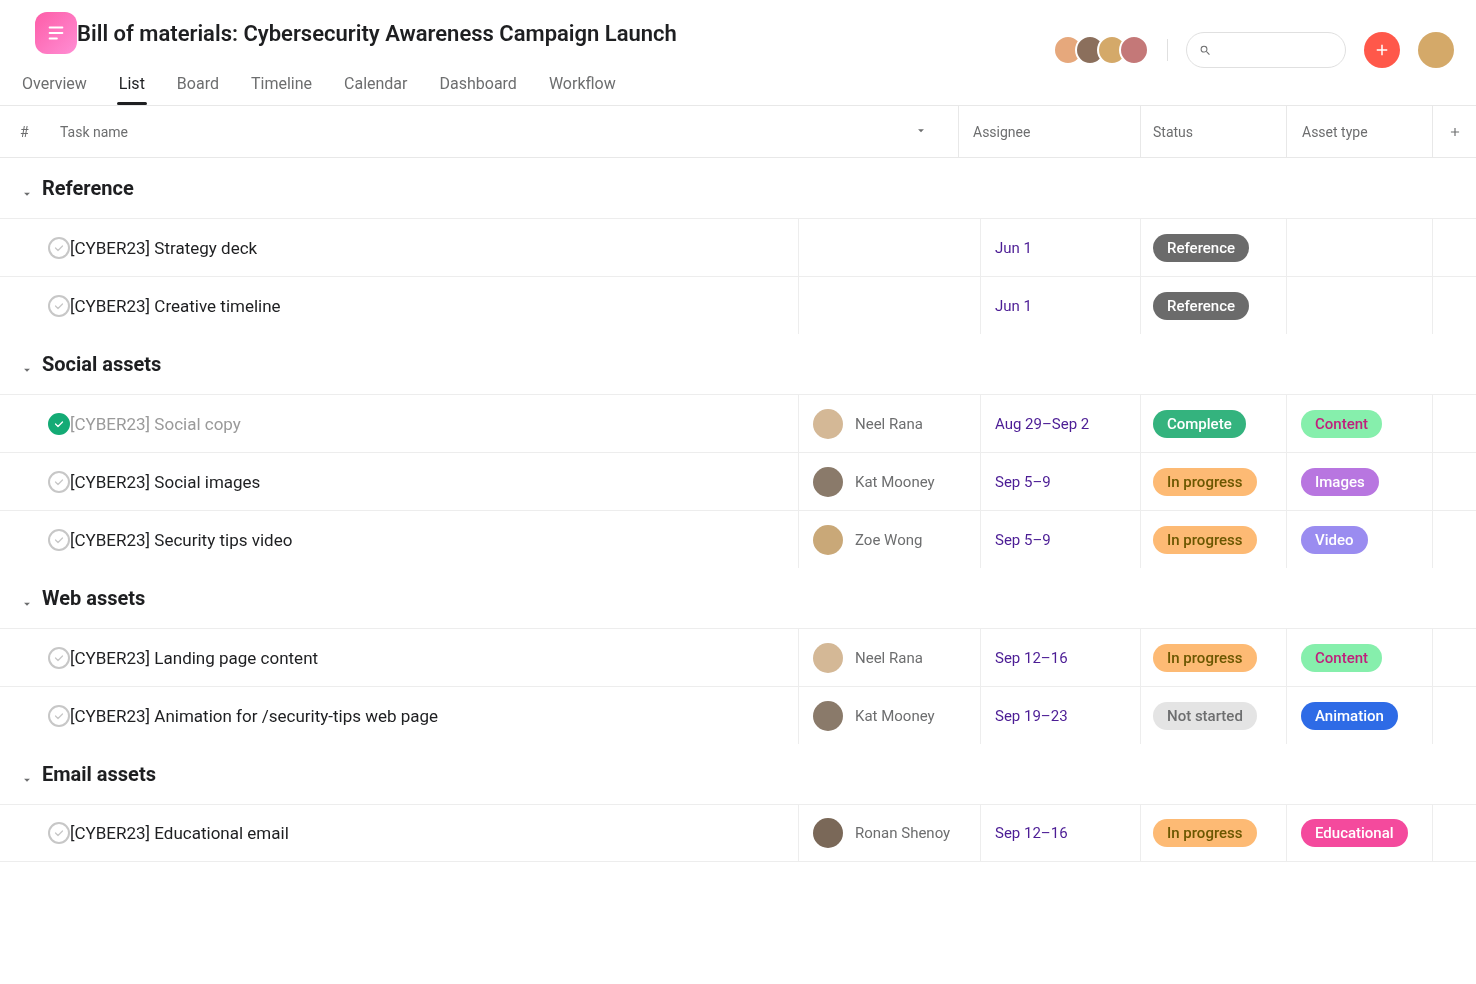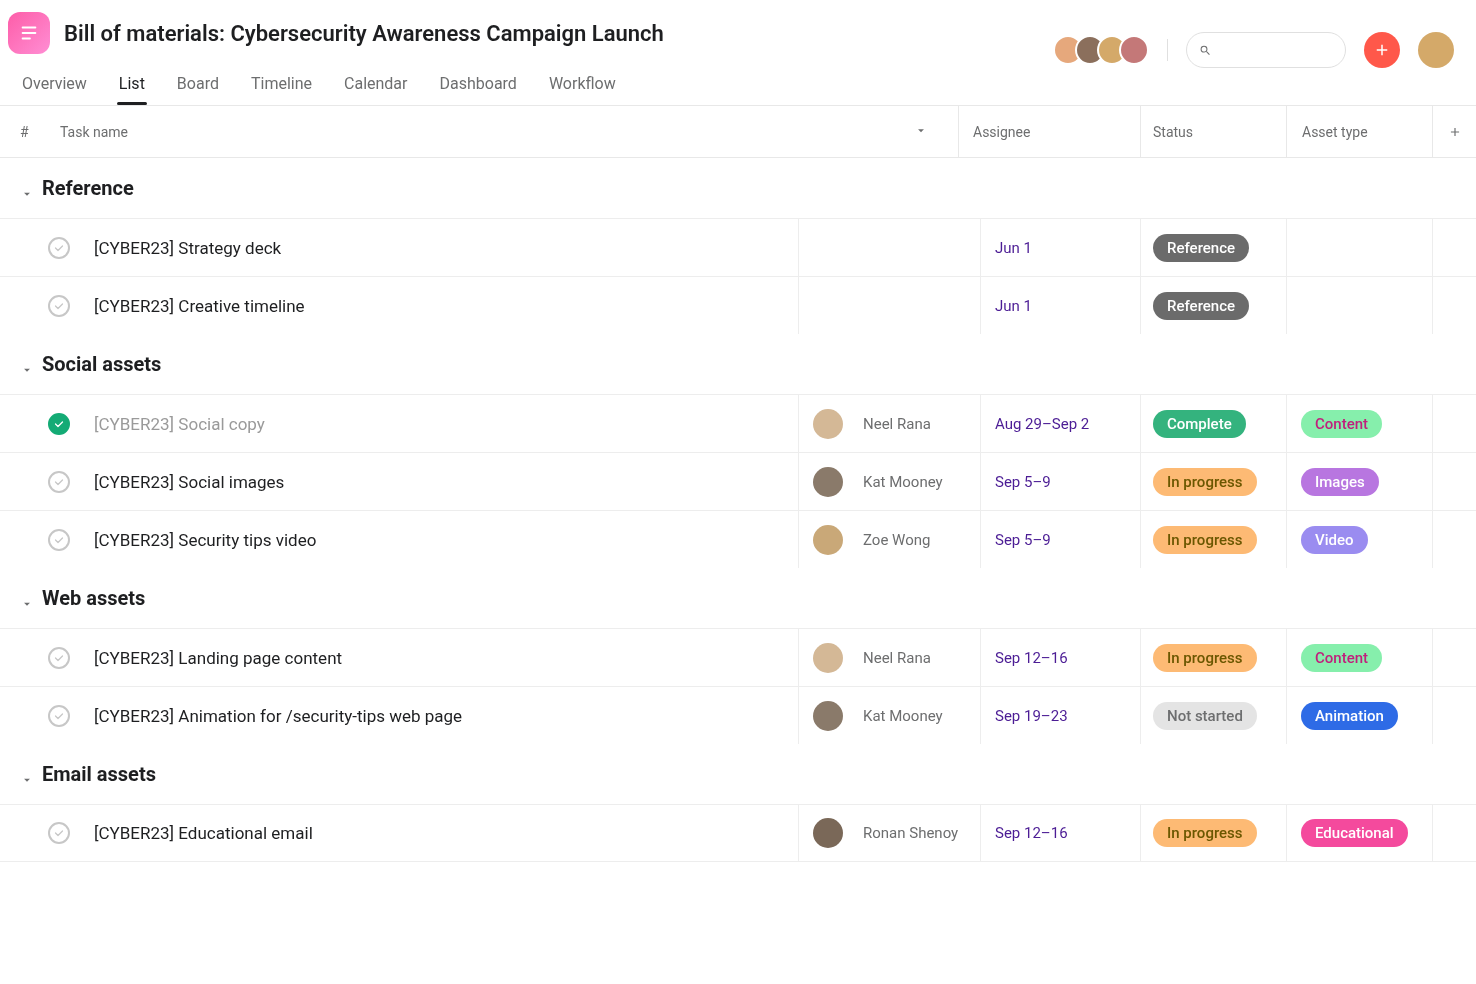--- a/index.html
+++ b/index.html
@@ -1,17 +1,17 @@
 <!DOCTYPE html>
 <html><head>
 <meta charset="utf-8">
 <style>
 *{box-sizing:border-box;margin:0;padding:0}
 body{font-family:-apple-system,BlinkMacSystemFont,"Segoe UI",Roboto,sans-serif;background:#fff;color:#1e1f21;width:1476px}
-.header{display:flex;align-items:center;padding:12px 20px 0 8px;gap:14px}
+.header{display:flex;align-items:center;padding:12px 20px 0 35px;}
 .project-icon{width:42px;height:42px;background:linear-gradient(135deg,#fd5da8,#ff8ed4);border-radius:12px;display:flex;align-items:center;justify-content:center}
 .project-icon svg{width:22px;height:22px;fill:#fff}
 .project-title{font-size:22px;font-weight:600}
 .tabs{display:flex;gap:28px;padding:12px 20px 0 20px;border-bottom:1px solid #e8e8e8}
 .tab{padding:8px 2px 12px 2px;font-size:16px;color:#6d6e6f;cursor:pointer;position:relative}
 .tab.active{color:#1e1f21;font-weight:400}
 .tab.active::after{content:"";position:absolute;bottom:0;left:0;right:0;height:3px;background:#1e1f21;border-radius:2px}
 .topbar{position:absolute;top:32px;right:22px;display:flex;align-items:center;gap:18px}
 .avatars{display:flex;align-items:center}
 .avatars .avatar{margin-left:-8px}
@@ -34,29 +34,29 @@
 .col-name .chev{position:absolute;right:30px;top:50%;transform:translateY(-50%)}
 .col-assignee{width:182px;padding-left:14px;border-left:1px solid #e8e8e8;height:100%;display:flex;align-items:center}
 .col-due{width:160px;padding-left:14px;border-left:1px solid #e8e8e8;height:100%;display:flex;align-items:center}
 .col-status{width:146px;padding-left:12px;border-left:1px solid #e8e8e8;height:100%;display:flex;align-items:center}
 .col-asset{width:146px;padding-left:15px;border-left:1px solid #e8e8e8;height:100%;display:flex;align-items:center}
 .col-add{width:44px;border-left:1px solid #e8e8e8;height:100%;display:flex;align-items:center;justify-content:center}
 .section-header{display:flex;align-items:center;gap:10px;padding:18px 20px;font-size:20px;font-weight:700}
 .section-header .caret{width:12px;height:12px}
 .task-row{display:flex;align-items:stretch;border-top:1px solid #ededed;min-height:58px}
 .task-row:last-child{border-bottom:1px solid #ededed}
-.task-name-cell{flex:1;display:flex;align-items:center;padding-left:48px;gap:24px}
+.task-name-cell{flex:1;display:flex;align-items:center;padding-left:48px;gap:0}
 .check{width:22px;height:22px;border-radius:50%;border:2px solid #c7c7c7;display:flex;align-items:center;justify-content:center;flex-shrink:0}
 .check.done{background:#14ab75;border-color:#14ab75}
 .check svg{width:12px;height:12px}
 .check .tick-empty{stroke:#c7c7c7;fill:none;stroke-width:2.5}
 .check.done svg path{stroke:#fff;fill:none;stroke-width:2.5}
 .task-name{font-size:17px;color:#1e1f21}
 .task-name.done{color:#9a9a9a}
-.assignee-cell{width:182px;border-left:1px solid #ededed;display:flex;align-items:center;padding-left:14px;gap:20px}
+.assignee-cell{width:182px;border-left:1px solid #ededed;display:flex;align-items:center;padding-left:14px;gap:12px}
 .assignee-name{font-size:15px;color:#6d6e6f}
 .due-cell{width:160px;border-left:1px solid #ededed;display:flex;align-items:center;padding-left:14px;font-size:15px;color:#4c1d95}
 .status-cell{width:146px;border-left:1px solid #ededed;display:flex;align-items:center;padding-left:12px}
 .asset-cell{width:146px;border-left:1px solid #ededed;display:flex;align-items:center;padding-left:14px}
 .add-cell{width:44px;border-left:1px solid #ededed}
 .pill{display:inline-block;padding:5px 14px;border-radius:14px;font-size:15px;font-weight:500;white-space:nowrap}
 .pill-reference{background:#6b6b6b;color:#fff}
 .pill-complete{background:#34b37e;color:#fff}
 .pill-inprogress{background:#fdba74;color:#6b5700}
 .pill-notstarted{background:#e4e4e4;color:#6d6e6f}

